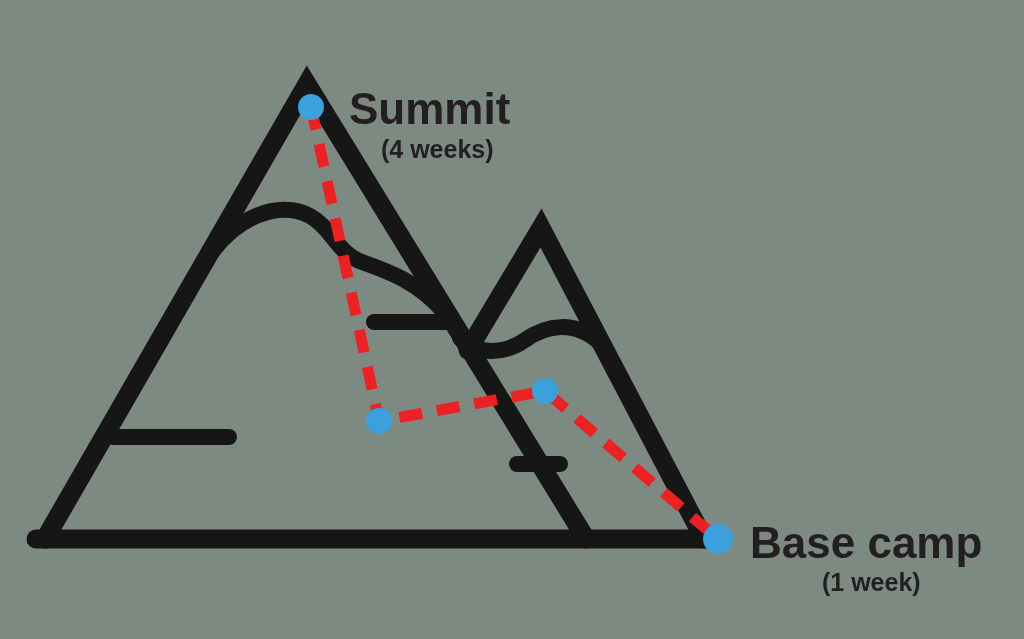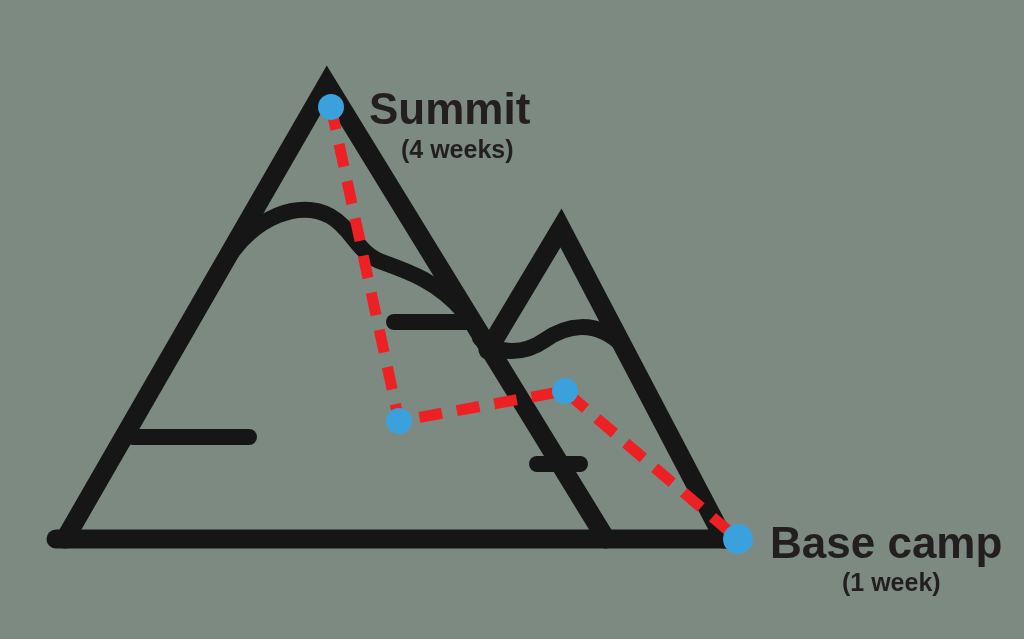--- a/index.html
+++ b/index.html
@@ -7,21 +7,20 @@
     padding: 0;
     width: 1024px;
     height: 639px;
     background: #7d8a82;
     overflow: hidden;
   }
   .stage {
     position: relative;
     width: 936px;
     height: 639px;
-    margin-left: 20px;
   }
   svg { display: block; }
   .label-lg {
     font-family: "Liberation Sans", sans-serif;
     font-weight: bold;
     font-size: 44px;
   }
   .label-sm {
     font-family: "Liberation Sans", sans-serif;
     font-weight: bold;

